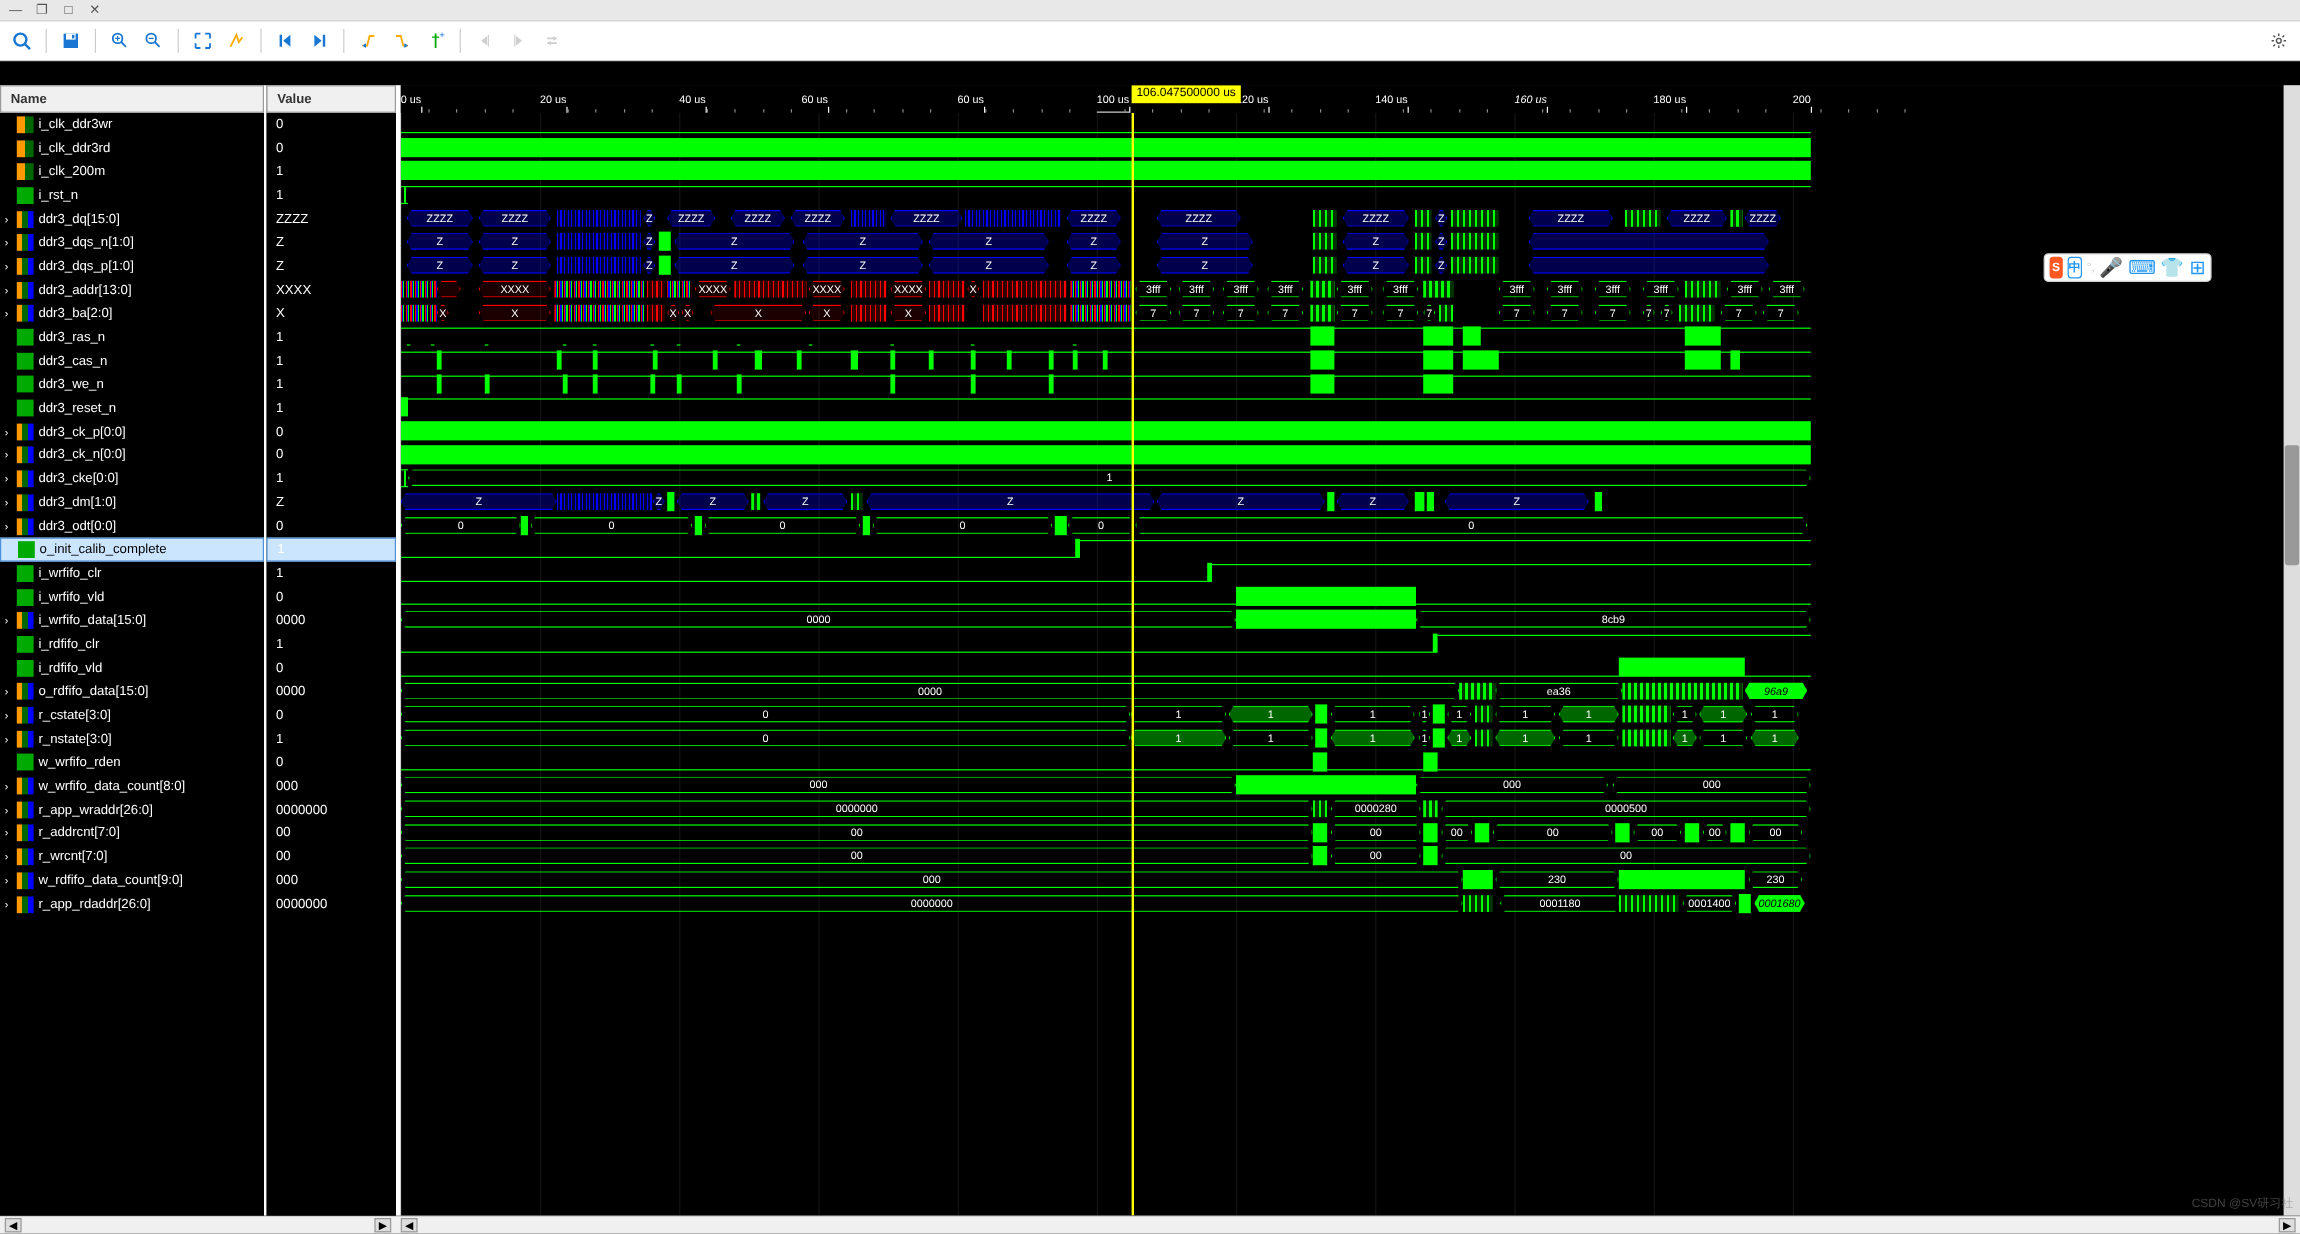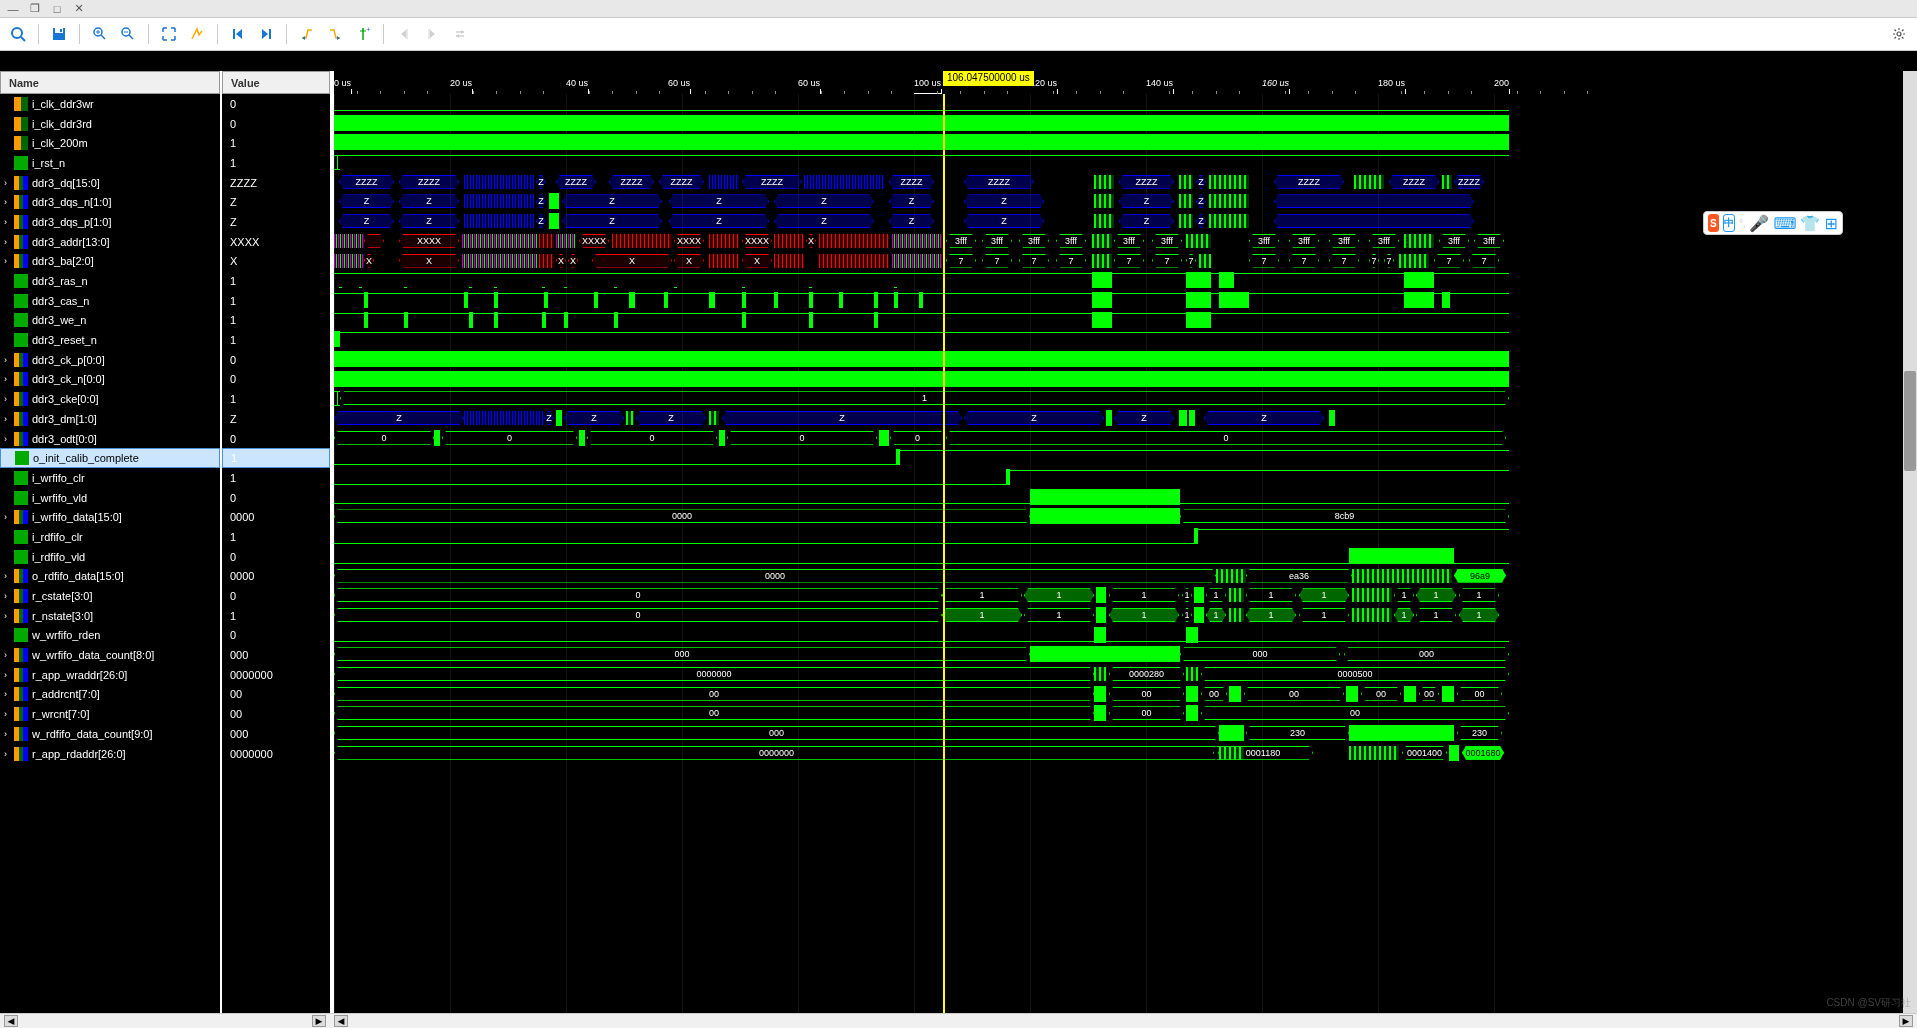--- a/index.html
+++ b/index.html
@@ -51,21 +51,21 @@
 .grid-line { position: absolute; top: 0; bottom: 0; width: 1px; background: rgba(255,255,255,0.08); }
 .cursor-line { position: absolute; top: 0; bottom: 0; width: 2px; background: #ff0; z-index: 5; }
 .wave-row { height: 19.7px; position: relative; }
 .sig-full { position: absolute; height: 16px; top: 1px; background: #0f0; }
 .sig-dense2 { position: absolute; height: 15px; top: 2px; border-top: 1px solid #0f0; border-bottom: 1px solid #0f0; background: repeating-linear-gradient(90deg, transparent 0 3px, #0f0 3px 4px); }
 .sig-line-top { position: absolute; height: 1px; top: 2px; background: #0f0; }
 .sig-line-bot { position: absolute; height: 1px; bottom: 3px; background: #0f0; }
 .bus-seg { position: absolute; height: 14px; top: 2px; border: 1px solid #0f0; display: flex; align-items: center; justify-content: center; font-size: 9px; color: #fff; overflow: hidden; clip-path: polygon(4px 0, calc(100% - 4px) 0, 100% 50%, calc(100% - 4px) 100%, 4px 100%, 0 50%); }
 .bus-seg.blue { border-color: #00f; color: #fff; background: rgba(0,0,255,0.3); }
 .bus-seg.red { border-color: #f00; color: #fff; background: rgba(128,0,0,0.2); }
-.bus-seg.green-fill { background: #0f0; color: #000; }
+.bus-seg.green-fill { background: #0f0; color: #000; font-style: italic; }
 .bus-seg.dark { background: #060; }
 .stripe-blue { position: absolute; height: 14px; top: 2px; background: repeating-linear-gradient(90deg, #00f 0 1px, #003 1px 3px); }
 .stripe-red { position: absolute; height: 14px; top: 2px; background: repeating-linear-gradient(90deg, #f00 0 1px, #300 1px 4px); }
 .stripe-green { position: absolute; height: 14px; top: 2px; background: repeating-linear-gradient(90deg, #0f0 0 2px, #030 2px 5px); }
 .mixed-stripe { position: absolute; height: 14px; top: 2px; background: repeating-linear-gradient(90deg, #f00 0 1px, #00f 1px 2px, #0f0 2px 3px, #000 3px 4px); }
 
 
 .bottom-scroll { height: 15px; background: #f0f0f0; border-top: 1px solid #ccc; display: flex; }
 .scroll-l { width: 330px; display: flex; align-items: center; justify-content: space-between; padding: 0 4px; }
 .scroll-r { flex: 1; display: flex; align-items: center; padding: 0 4px; position: relative; }
@@ -922,21 +922,21 @@
           <div class="wave-row">
             <div class="bus-seg " style="left:0px;width:885px">000</div>
             <div class="sig-full" style="left:885px;width:25px"></div>
             <div class="bus-seg " style="left:912px;width:103px">230</div>
             <div class="sig-full" style="left:1015px;width:105px"></div>
             <div class="bus-seg " style="left:1123px;width:45px">230</div>
           </div>
           <div class="wave-row">
             <div class="bus-seg " style="left:0px;width:885px">0000000</div>
             <div class="stripe-green" style="left:885px;width:25px"></div>
-            <div class="bus-seg " style="left:879px;width:100px">0001180</div>
+            <div class="bus-seg " style="left:916px;width:100px">0001180</div>
             <div class="stripe-green" style="left:1015px;width:50px"></div>
             <div class="bus-seg " style="left:1068px;width:45px">0001400</div>
             <div class="sig-full" style="left:1115px;width:10px"></div>
             <div class="bus-seg green-fill" style="left:1128px;width:42px">0001680</div>
           </div>
         </div>
       <div class="cursor-line" id="cursor-line" style="left: 609px;"></div>
     </div>
   </div>
 </div>

